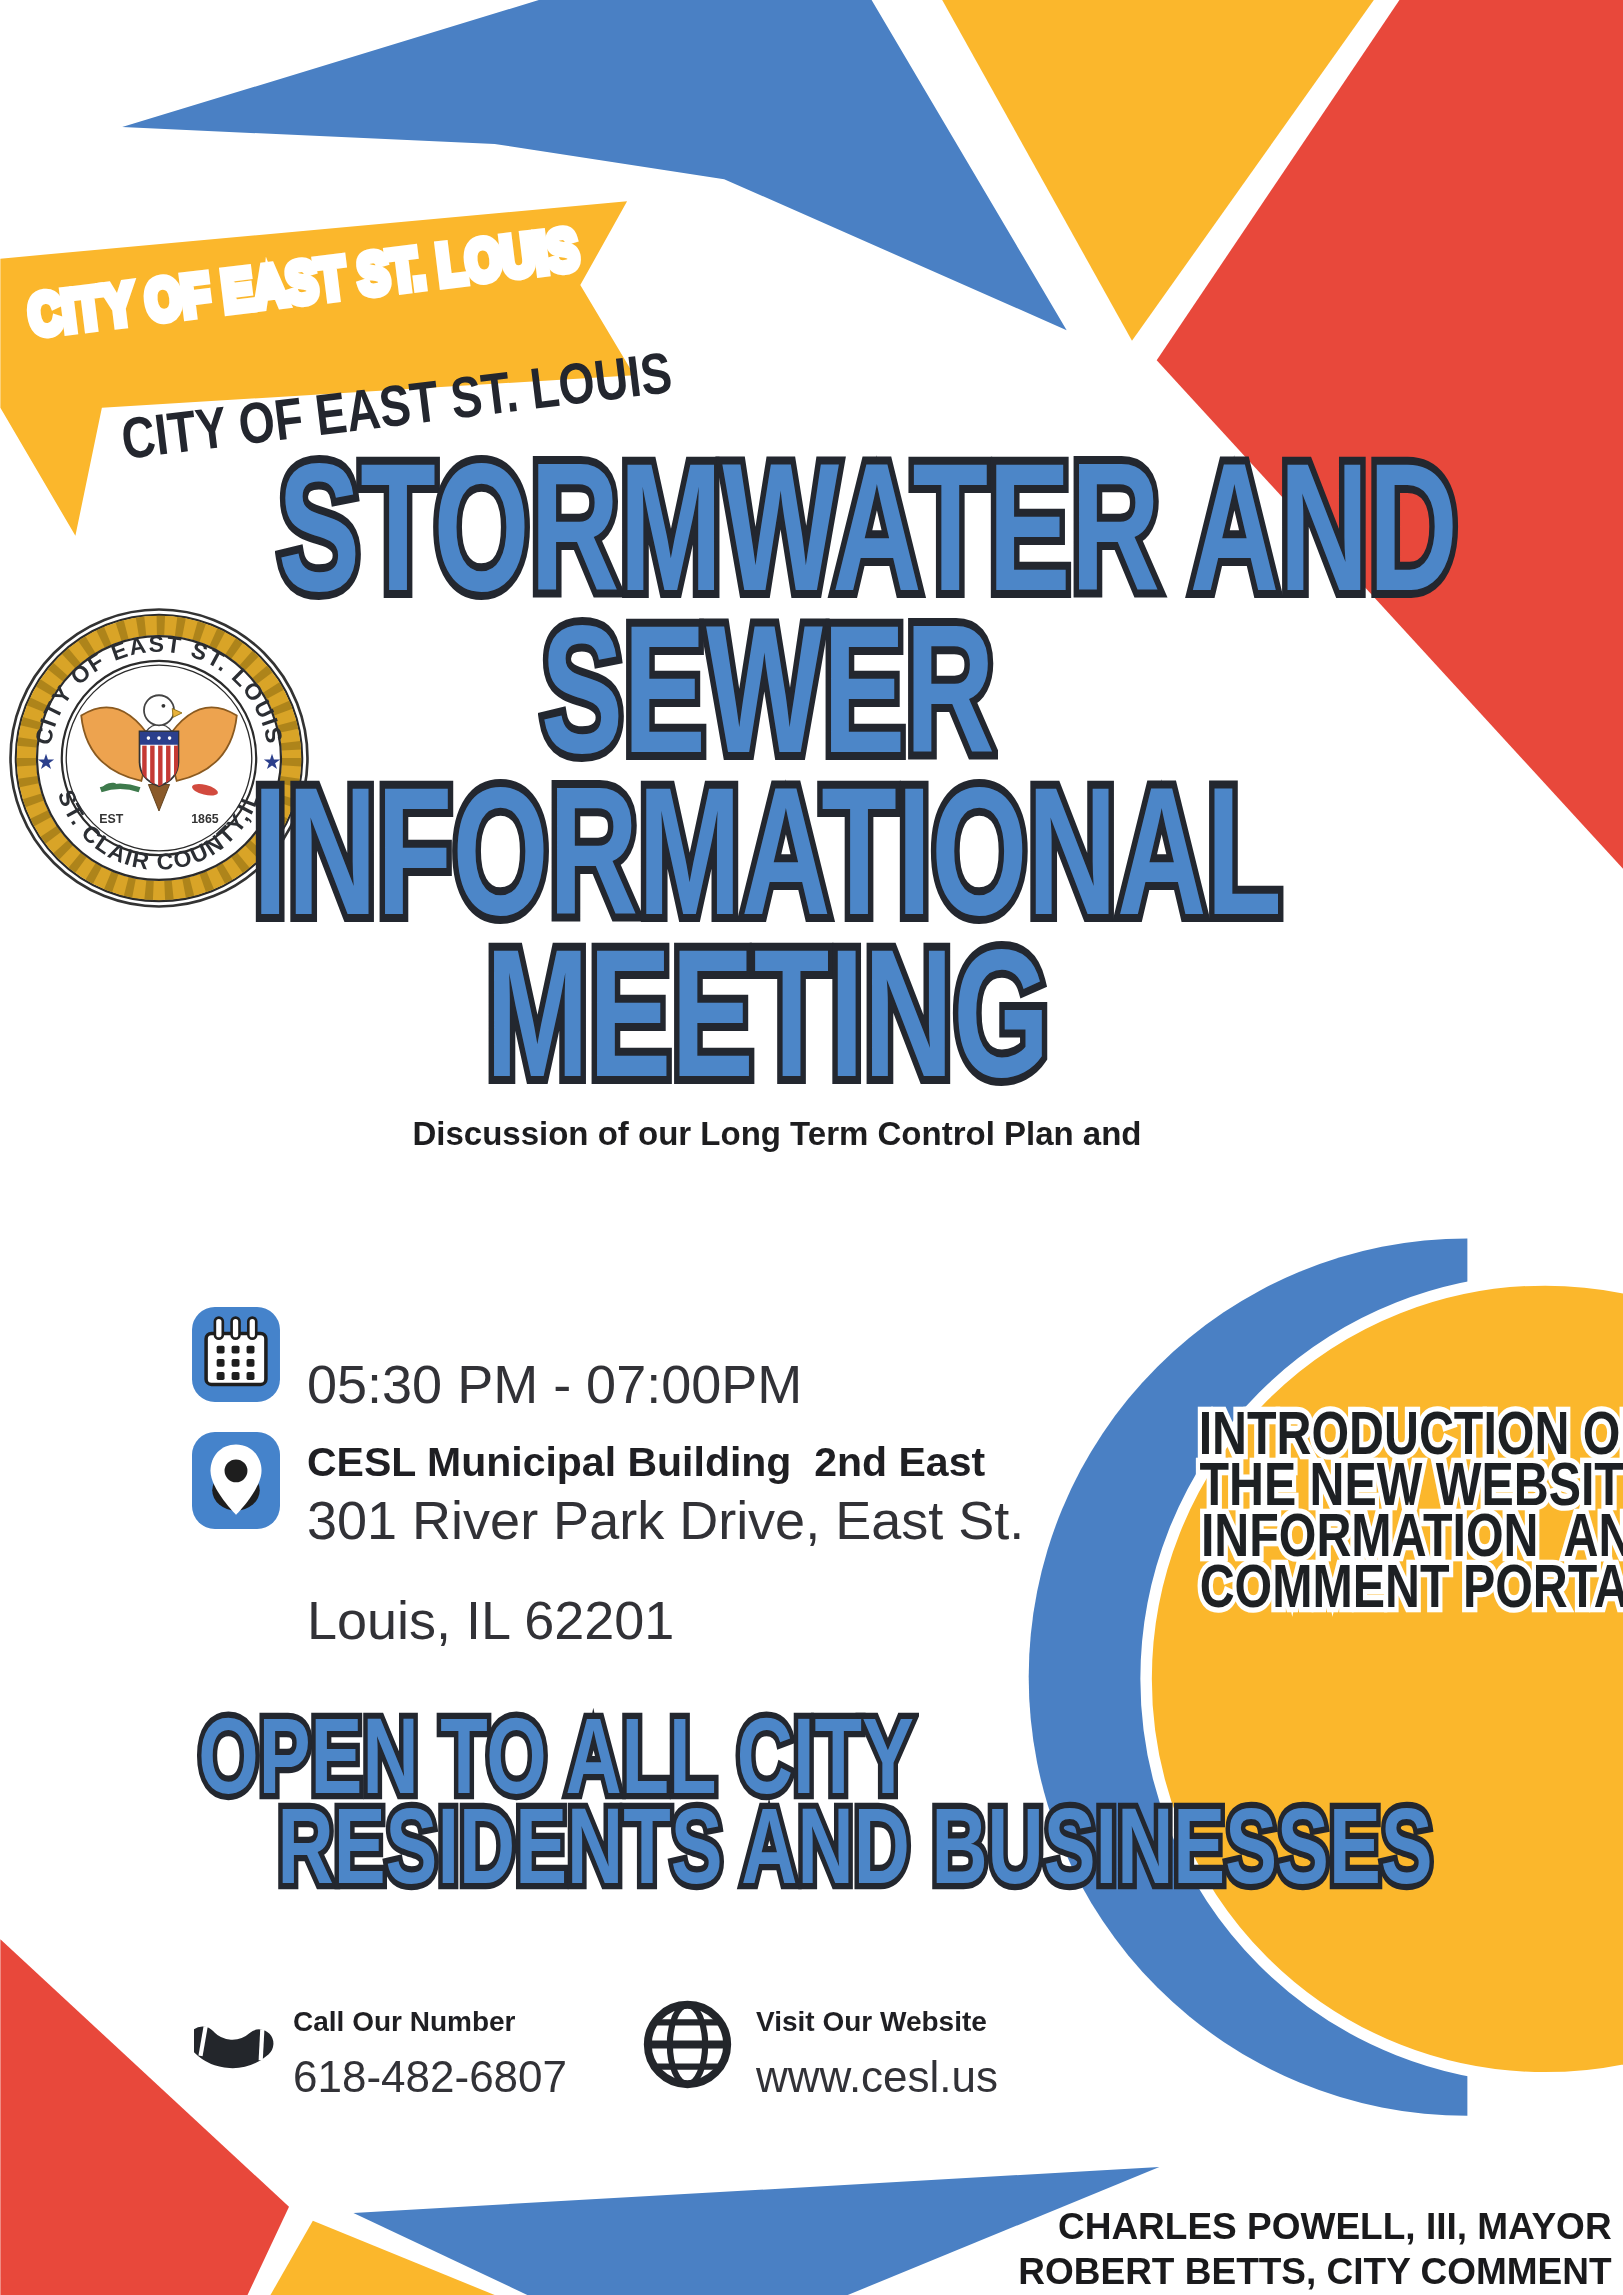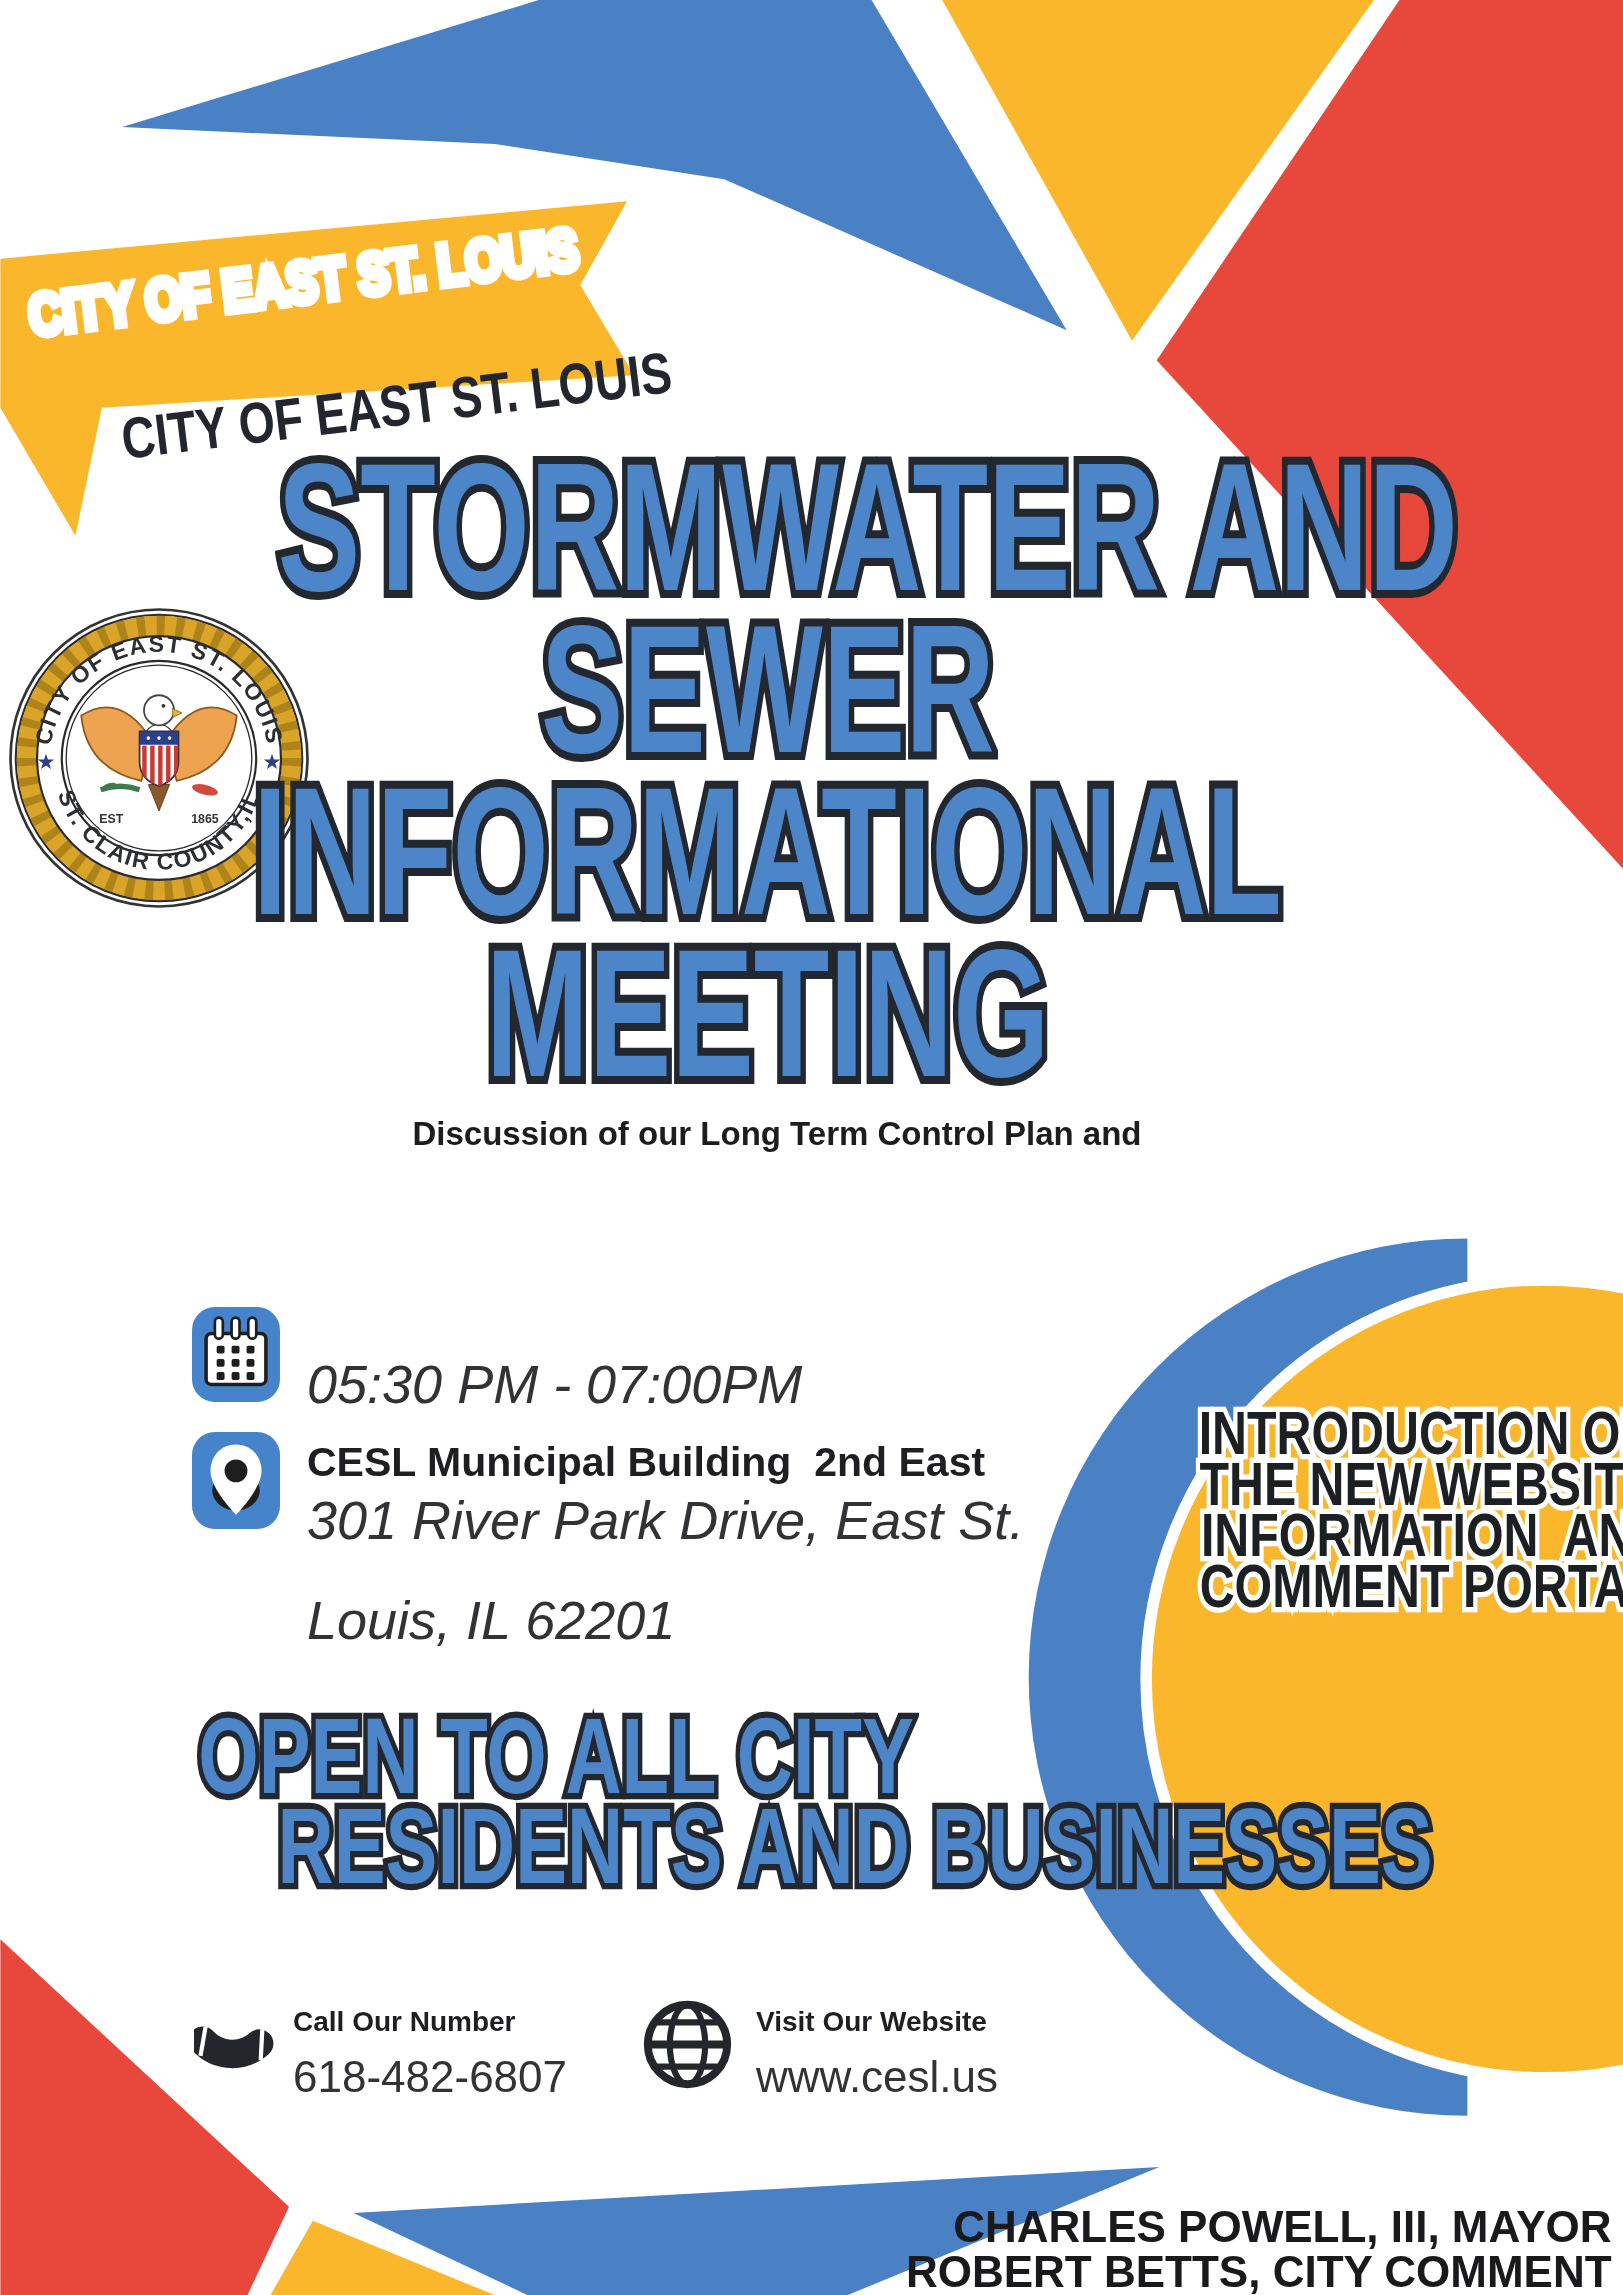--- a/index.html
+++ b/index.html
@@ -23,42 +23,42 @@
   #title .t-line{height:162px;line-height:162px;font-size:182px;font-weight:bold;text-align:center;}
   #title .cond{transform:scaleX(0.68);transform-origin:50% 50%;}
   #title .back{-webkit-text-stroke:16px #23272F;color:#23272F;}
   #title .front{color:#4C86C8;}
 
   
   #subtitle{left:31px;top:1105px;width:1492px;text-align:center;color:#1D1D1F;font-weight:bold;font-size:33px;line-height:58px;}
 
   
   .ev-bold{font-size:41px;font-weight:bold;color:#1F1F23;}
-  .ev-reg{font-size:54px;font-weight:400;color:#323237;line-height:61px;font-style:italic;}
+  .ev-reg{font-size:54px;font-weight:400;color:#323237;line-height:61px;}
 
   
   #audience{left:53px;top:1711px;width:1006px;}
   #audience .a-line{height:90px;line-height:90px;font-size:108px;font-weight:bold;text-align:center;}
   #audience .cond{transform:scaleX(0.72);transform-origin:50% 50%;}
   #audience .back{-webkit-text-stroke:12.4px #23272F;color:#23272F;}
   #audience .front{color:#4C86C8;}
 
   
   #portal{left:1135px;top:1407px;width:494px;}
   #portal .p-line{height:51px;line-height:51px;font-size:62px;font-weight:bold;text-align:center;}
   #portal .cond{transform:scaleX(0.78);transform-origin:50% 50%;}
   #portal .back{-webkit-text-stroke:10.6px #ffffff;color:#fff;}
   #portal .front{color:#1D2023;}
 
   
   .c-title{font-size:28px;font-weight:bold;color:#1F1F23;}
   .c-value{font-size:44px;font-weight:400;color:#323237;}
 
   
-  #officials{right:12.4px;top:2204px;text-align:right;font-size:44px;font-weight:bold;color:#1A1A1C;line-height:45px;}
+  #officials{right:12.4px;top:2204px;text-align:right;font-size:37px;font-weight:bold;color:#1A1A1C;line-height:45px;}
 </style>
 </head>
 <body>
 
 <div id="page">
 
   <svg class="abs" style="left:0;top:0;" width="1624" height="2295" viewBox="0 0 1839 2600">
 
     <polygon points="138,144 610,0 987,0 1208,374 820,203 560,163" fill="#4A80C4"></polygon>
 

